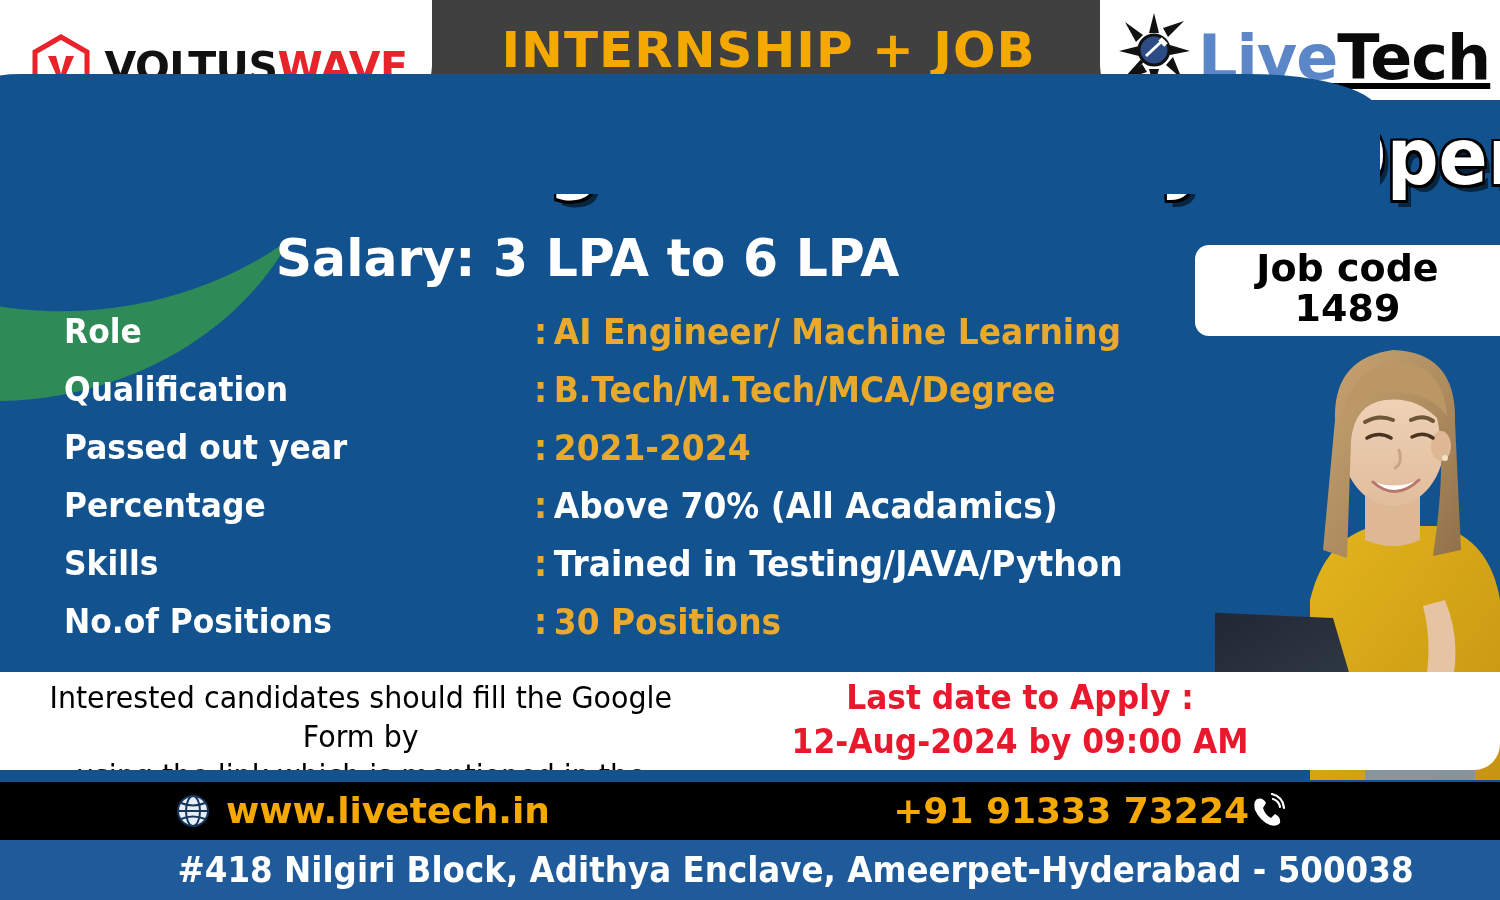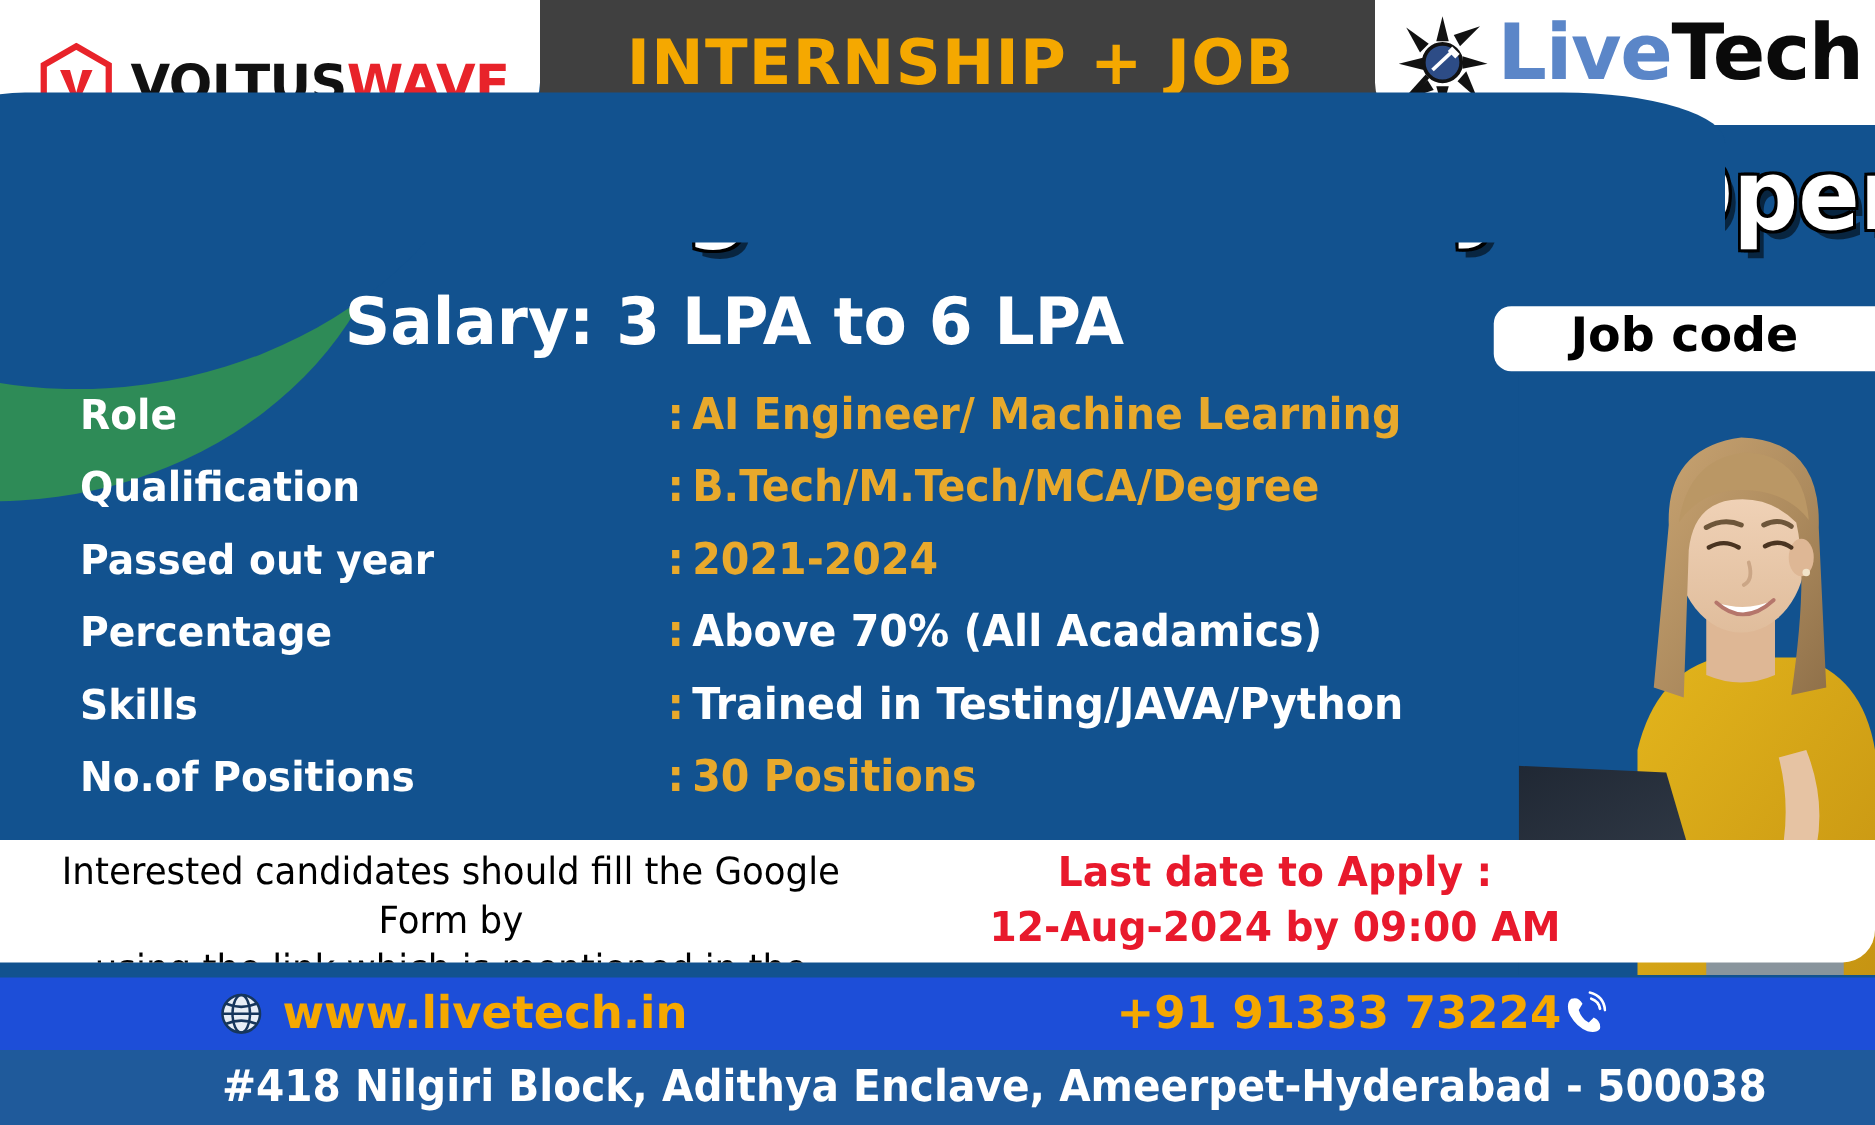--- a/index.html
+++ b/index.html
@@ -72,21 +72,21 @@
   .logo-box-right{
     position:absolute;right:0;top:0;
     width:400px;height:100px;
     background:#ffffff;
     border-bottom-left-radius:34px;
     display:flex;align-items:center;justify-content:flex-start;
     padding-left:16px;
     box-sizing:border-box;
     z-index:22;
   }
-  .lt-wrap{display:flex;align-items:flex-start;gap:6px;}
+  .lt-wrap{display:flex;align-items:flex-end;gap:6px;text-decoration:underline;}
   .sunburst{width:76px;height:78px;flex:0 0 auto;}
   .lt-text{
     font-family:"DejaVu Sans", sans-serif;
     font-weight:bold;font-size:62px;line-height:1;
     white-space:nowrap;letter-spacing:-1px;
   }
   .lt-text .live{color:#5B86C8;}
   .lt-text .tech{color:#0A0A0A;}
 
   
@@ -214,21 +214,21 @@
     background:#12528F;
     border-top-right-radius:130px 40px;
     border-top-left-radius:60px 26px;
     z-index:26;
   }
 
   
   .contact-bar{
     position:absolute;left:0;top:782px;
     width:1500px;height:58px;
-    background:#1d4ed8;
+    background:#000000;
     z-index:28;
     display:flex;align-items:center;
   }
   .contact-left{
     position:absolute;left:175px;top:0;height:58px;
     display:flex;align-items:center;gap:15px;
   }
   .globe-icon{width:36px;height:36px;flex:0 0 auto;}
   .phone-icon{width:36px;height:36px;flex:0 0 auto;}
   .contact-text{
@@ -313,20 +313,21 @@
       </div>
     </div>
   </div>
 
   <div class="main-title">Software Engineer  Fresher Job Opening</div>
 
   <div class="salary">Salary: 3 LPA to 6 LPA</div>
 
   <div class="jobcode">
     <div>Job code</div>
+    <div>1489</div>
   </div>
 
   <div class="photo">
     <svg viewBox="0 0 285 480" width="285" height="480">
       <defs>
         <linearGradient id="hairG" x1="0" y1="0" x2="1" y2="1">
           <stop offset="0%" stop-color="#C9A472"></stop>
           <stop offset="55%" stop-color="#AD8B5E"></stop>
           <stop offset="100%" stop-color="#8F7049"></stop>
         </linearGradient>

